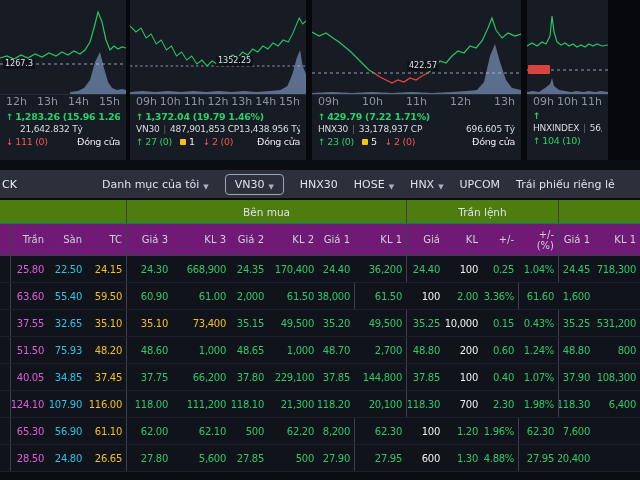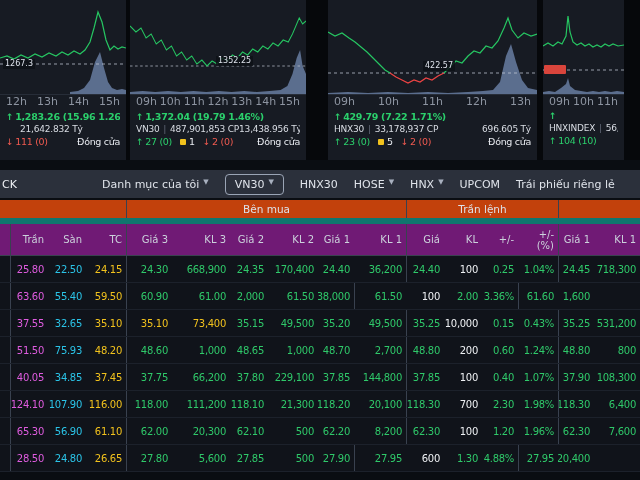--- a/index.html
+++ b/index.html
@@ -3,21 +3,21 @@
 <meta charset="utf-8">
 <style>
   *{margin:0;padding:0;box-sizing:border-box}
   body{background:#000}
   .screen{position:relative;width:640px;height:480px;background:#0a0d12;overflow:hidden;
           font-family:"DejaVu Sans",sans-serif}
 
   
   .strip{display:flex;height:160px;background:#06080b}
   .panel{background:#171b23;height:160px;flex:none;display:flex;flex-direction:column;overflow:hidden}
-  .p0{width:126px}.p1{width:176px;margin-left:4px}.p2{width:209px;margin-left:22px}.p3{width:81px;margin-left:6px}
+  .p0{width:126px}.p1{width:176px;margin-left:4px}.p2{width:209px;margin-left:6px}.p3{width:81px;margin-left:6px}
   .chart{position:relative;height:94px;flex:none}
   .chart svg{position:absolute;inset:0;width:100%;height:100%}
   .vol{fill:rgba(148,178,232,.55)}
   .refline{stroke:#c3cad6;stroke-width:1;stroke-dasharray:3 3;opacity:.75}
   .seg-g{fill:none;stroke:#26c662;stroke-width:1.2}
   .seg-r{fill:none;stroke:#ef4444;stroke-width:1.2}
   .ref-label{position:absolute;font-size:8px;line-height:10px;color:#dde2eb;background:rgba(13,16,22,.85);
              padding:0 2px;white-space:nowrap}
   .red-tag{position:absolute;width:22px;height:9px;background:#d9453c;border-radius:1px}
   .xaxis{height:14px;border-top:1px solid #272d38;display:flex;justify-content:space-between;
@@ -33,29 +33,29 @@
   .b-line{font-size:9.5px;letter-spacing:-.3px;color:#e8ebf0}
   .up{color:#2bd06c}.down{color:#f05a50}
   .b-line .down{margin-left:8px}
   .sq{display:inline-block;width:6px;height:6px;background:#f2c21d;border-radius:1px;margin:0 3px 0 8px}
   .closed{color:#e8ebf0}
 
   
   .navbar{height:28px;margin-top:10px;background:#2b303b;display:flex;align-items:center;
           padding-left:2px;overflow:hidden;white-space:nowrap}
   .nav-search{width:100px;flex:none;font-size:11px;color:#eef0f4}
-  .nav-item{flex:none;margin-right:16px;font-size:11px;color:#dfe3ea;display:flex;align-items:flex-start;cursor:pointer}
+  .nav-item{flex:none;margin-right:16px;font-size:11px;color:#dfe3ea;display:flex;align-items:flex-end;cursor:pointer}
   .nav-item.active{border:1px solid #9aa4b5;border-radius:4px;padding:3px 9px}
   .chev{font-size:7px;color:#a8b0bf;margin-left:4px}
 
   
   .board{margin-top:2px;background:#10131a}
   .trow{display:grid;
         grid-template-columns:10px 38px 38px 40px 46px 58px 38px 50px 36px 52px 38px 38px 36px 40px 36px 46px}
-  .ghead{background:#c2410c;height:24px;border-bottom:6px solid #0f766e}
+  .ghead{background:#4d7c0f;height:24px;border-bottom:1px solid #0f766e}
   .chead{background:#701a75;height:32px;border-bottom:1px solid #3a4250}
   .gcell{display:flex;align-items:center;justify-content:center;font-size:10.5px;color:#dde2ea}
   .hcell{display:flex;align-items:center;justify-content:flex-end;padding-right:4px;font-size:10px;
          color:#ccd2dc;text-align:right;white-space:pre-line;line-height:11px}
   .brow{height:27px;border-bottom:1px solid #1c212b;background:#10131a}
   .bcell{display:flex;align-items:center;justify-content:flex-end;padding-right:4px;font-size:10px;
          letter-spacing:-.3px;white-space:nowrap;overflow:hidden}
   .vl{border-left:1px solid #39414f}
   .c-ceil{color:#e05ce0}.c-floor{color:#2bc4e8}.c-ref{color:#f2c21d}.c-up{color:#2fc96a}.c-w{color:#eef0f3}
 </style>
@@ -371,21 +371,20 @@
         <div class="bcell c-up">1.98%</div>
         <div class="bcell c-up vl">118.30</div>
         <div class="bcell c-up">6,400</div>
       </div>
       <div class="trow brow">
         <div class="bcell"></div>
         <div class="bcell c-ceil vl">65.30</div>
         <div class="bcell c-floor">56.90</div>
         <div class="bcell c-ref">61.10</div>
         <div class="bcell c-up vl">62.00</div>
-        <div class="bcell c-up">20,300</div>
         <div class="bcell c-up">62.10</div>
         <div class="bcell c-up">500</div>
         <div class="bcell c-up">62.20</div>
         <div class="bcell c-up">8,200</div>
         <div class="bcell c-up vl">62.30</div>
         <div class="bcell c-w">100</div>
         <div class="bcell c-up">1.20</div>
         <div class="bcell c-up">1.96%</div>
         <div class="bcell c-up vl">62.30</div>
         <div class="bcell c-up">7,600</div>

